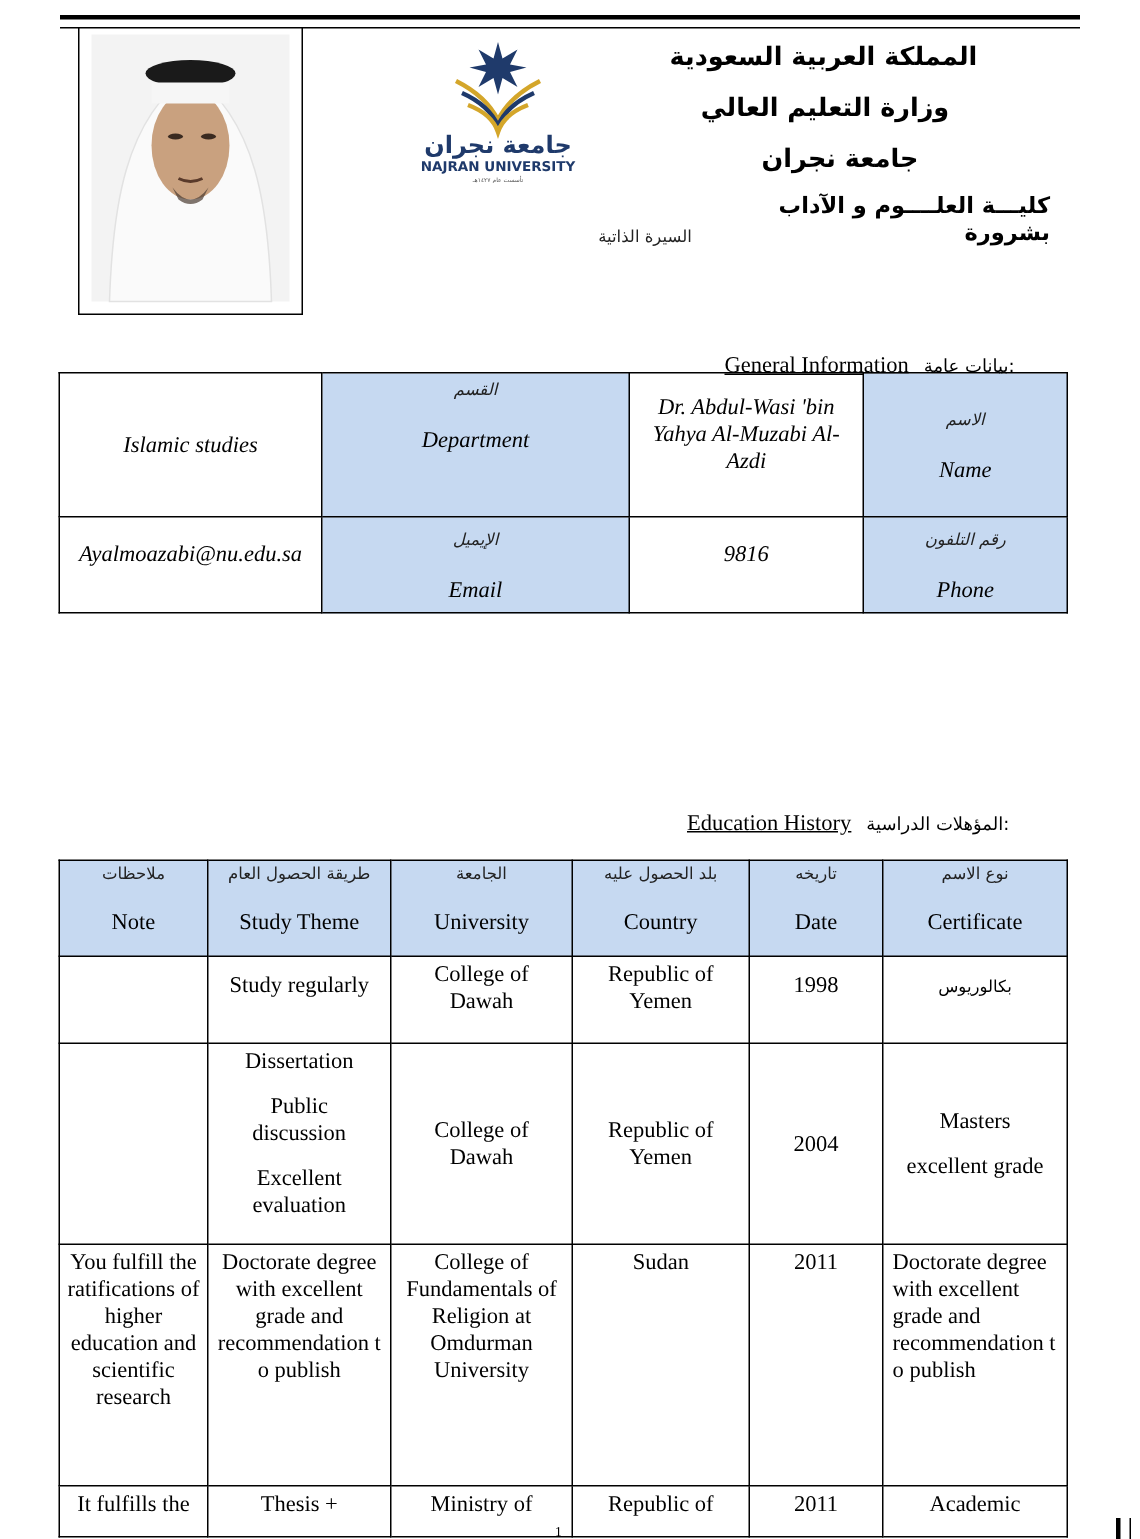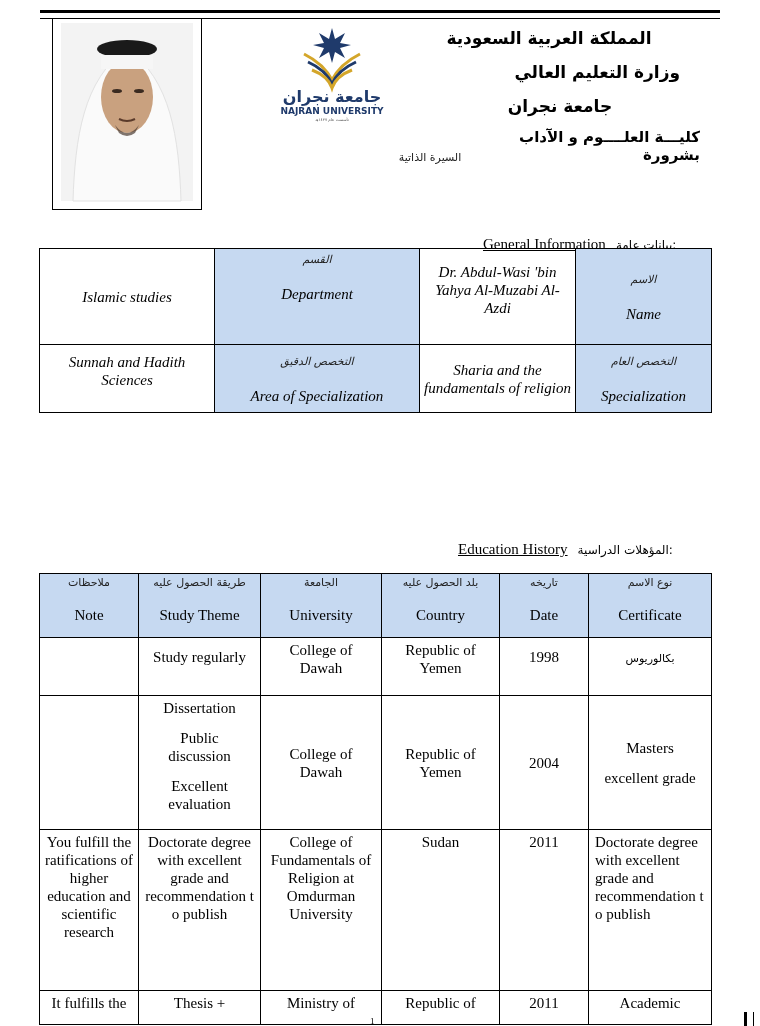--- a/index.html
+++ b/index.html
@@ -16,21 +16,21 @@
   
   .photo { left:52px; top:18px; width:148px; height:190px; border:1px solid #000; background:#fff; }
   .photo svg { display:block; }
 
   
   .logo { left:274px; top:26px; width:116px; height:96px; }
 
   
   .hdr { left:440px; width:300px; text-align:right; direction:rtl; font-family:"DejaVu Sans", sans-serif; font-weight:bold; font-size:17px; }
   .hdr1 { left:400px; top:28px; width:298px; text-align:center; }
-  .hdr2 { left:420px; top:62px; width:260px; text-align:right; }
+  .hdr2 { left:420px; top:62px; width:260px; text-align:center; }
   .hdr3 { left:460px; top:96px; width:200px; text-align:center; }
   .hdr4 { left:470px; top:128px; width:230px; text-align:right; font-size:15px; }
   .cv-title { left:380px; top:151px; width:100px; text-align:center; font-family:"DejaVu Sans", sans-serif; font-size:11px; direction:rtl; color:#222; }
 
   
   .sec { font-family:"Liberation Serif", serif; font-size:15px; white-space:nowrap; }
   .sec .en { text-decoration:underline; }
   .sec .ar { font-family:"DejaVu Sans", sans-serif; font-size:12px; margin-left:10px; }
   .sec1 { left:483px; top:212px;margin-top:24px; }
   .sec2 { left:458px; top:541px; }
@@ -108,30 +108,30 @@
     <td class="lbl" style="vertical-align:top;padding-top:2px">
       <span class="ar-lbl">القسم</span>
       <span>Department</span>
     </td>
     <td style="vertical-align:top;padding-top:14px">Dr. Abdul-Wasi 'bin Yahya Al-Muzabi Al-Azdi</td>
     <td class="lbl">
       <span class="ar-lbl">الاسم</span>
       <span>Name</span>
     </td>
   </tr>
-  <tr style="height:68px">
-    <td style="vertical-align:top;padding-top:8px">Sunnah and Hadith Sciences</td>
+  <tr style="height:64px">
+    <td style="vertical-align:top;padding-top:16px">Ayalmoazabi@nu.edu.sa</td>
     <td class="lbl">
-      <span class="ar-lbl">التخصص الدقيق</span>
-      <span>Area of Specialization</span>
-    </td>
-    <td>Sharia and the fundamentals of religion</td>
+      <span class="ar-lbl">الإيميل</span>
+      <span>Email</span>
+    </td>
+    <td style="vertical-align:top;padding-top:16px">9816</td>
     <td class="lbl">
-      <span class="ar-lbl">التخصص العام</span>
-      <span>Specialization</span>
+      <span class="ar-lbl">رقم التلفون</span>
+      <span>Phone</span>
     </td>
   </tr>
 </tbody>
   </table>
 
 <div class="abs sec sec2">
   <span class="en">Education History</span><span class="ar">المؤهلات الدراسية:</span>
 </div>
 
 <table class="edu">
@@ -139,21 +139,21 @@
     <col style="width:99px">
       <col style="width:122px">
       <col style="width:121px">
       <col style="width:118px">
       <col style="width:89px">
       <col style="width:123px">
   </colgroup>
   <tbody>
       <tr class="head" style="height:64px">
     <td class="lbl"><span class="ar-lbl">ملاحظات</span><span>Note</span></td>
-    <td class="lbl"><span class="ar-lbl">طريقة الحصول عليه</span><span>Study Theme</span></td>
+    <td class="lbl"><span class="ar-lbl">طريقة الحصول العام</span><span>Study Theme</span></td>
     <td class="lbl"><span class="ar-lbl">الجامعة</span><span>University</span></td>
     <td class="lbl"><span class="ar-lbl">بلد الحصول عليه</span><span>Country</span></td>
     <td class="lbl"><span class="ar-lbl">تاريخه</span><span>Date</span></td>
     <td class="lbl"><span class="ar-lbl">نوع الاسم</span><span>Certificate</span></td>
   </tr>
 
   <tr style="height:58px">
     <td></td>
     <td style="padding-top:10px"><span>Study regularly</span></td>
     <td style="padding-left:20px;padding-right:20px">College of Dawah</td>

